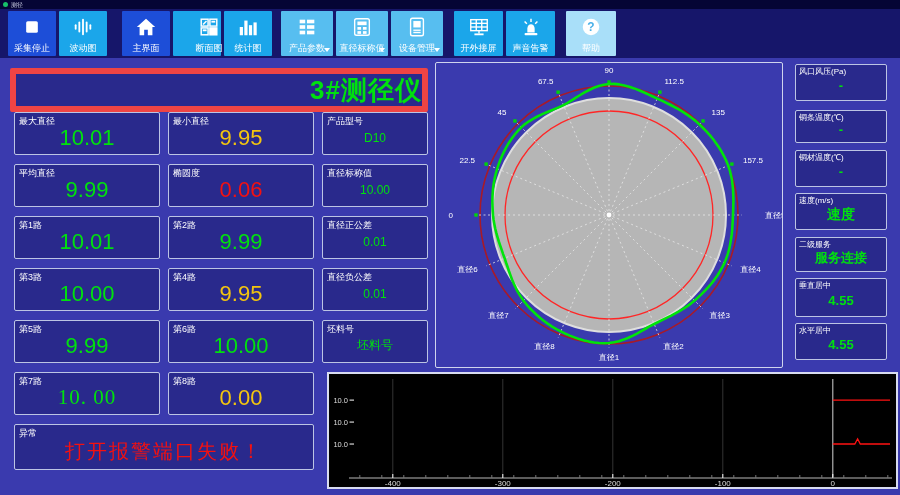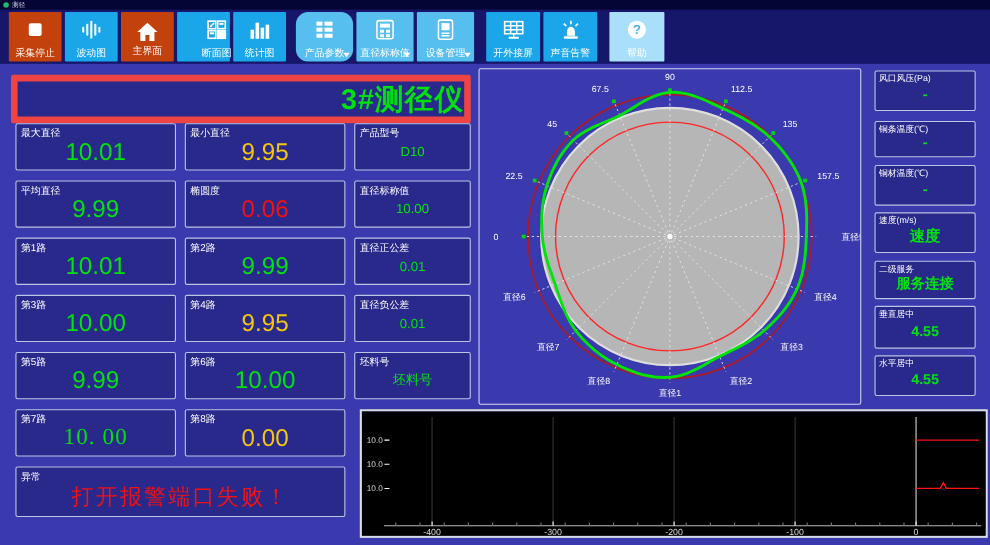--- a/index.html
+++ b/index.html
@@ -14,21 +14,21 @@
   .appicon{width:5px;height:5px;border-radius:50%;background:#17c06a;flex:0 0 auto;}
   .apptitle{font-size:6px;color:#cfd2e8;line-height:6px;}
   
   .toolbar{position:absolute;left:0;top:9px;width:900px;height:49px;background:#16166a;
     display:flex;align-items:center;padding-left:8px;box-sizing:border-box;}
   .tbtn{position:relative;height:45px;margin-right:3px;border-radius:1px;
     display:flex;flex-direction:column;align-items:center;justify-content:space-between;
     padding:4px 0 3px 0;box-sizing:border-box;cursor:pointer;flex:0 0 auto;}
   .tbtn .ticon{height:24px;display:flex;align-items:center;justify-content:center;}
   .tbtn .tlabel{font-size:9px;color:#ffffff;line-height:10px;white-space:nowrap;}
-  .tb-red{background:#c2410c;}
+  .tb-red{background:#1d4ed8;}
   .tb-cyan{background:#1ba6ea;}
   .tb-light{background:#57bef0;}
   .tb-pale{background:#a9dff9;}
   .menu-arrow{position:absolute;right:3px;bottom:4px;width:0;height:0;
     border-left:3px solid transparent;border-right:3px solid transparent;border-top:4px solid #ffffff;}
   
   .tile{position:relative;background:#29298c;border:1px solid #bcc4e4;border-radius:2px;box-sizing:border-box;}
   .tile .lbl{position:absolute;top:2px;left:4px;font-size:9px;color:#ffffff;white-space:nowrap;}
   .tile .val{position:absolute;left:0;right:0;top:8px;bottom:0;display:flex;align-items:center;justify-content:center;
     font-weight:normal;font-size:22px;}
@@ -82,21 +82,21 @@
         <svg viewBox="0 0 24 24" width="22" height="22" fill="#fff">
           <rect x="3" y="9" width="2" height="6" rx="1"></rect>
           <rect x="7" y="6" width="2" height="12" rx="1"></rect>
           <rect x="11" y="3" width="2" height="18" rx="1"></rect>
           <rect x="15" y="6" width="2" height="12" rx="1"></rect>
           <rect x="19" y="9" width="2" height="6" rx="1"></rect>
         </svg>
       </span>
       <span class="tlabel">波动图</span>
     </div>
-    <div class="tbtn tb-red" style="width: 48px; margin-left: 0px; justify-content: center;">
+    <div class="tbtn tb-red" style="width: 48px; margin-left: 12px;">
       <span class="ticon">
         <svg viewBox="0 0 24 24" width="22" height="22">
           <path d="M12 3 L22 12 H19 V21 H14 V15 H10 V21 H5 V12 H2 Z" fill="#fff"></path>
         </svg>
       </span>
       <span class="tlabel">主界面</span>
     </div>
     <div class="tbtn tb-cyan" style="width: 48px; margin-left: 0px; padding-left: 24px;">
       <span class="ticon">
         <svg viewBox="0 0 24 24" width="22" height="22" fill="none" stroke="#fff" stroke-width="1.6">
@@ -115,21 +115,21 @@
       <span class="ticon">
         <svg viewBox="0 0 24 24" width="22" height="22" fill="#fff">
           <rect x="3" y="12" width="3.5" height="9"></rect>
           <rect x="8" y="5" width="3.5" height="16"></rect>
           <rect x="13" y="10" width="3.5" height="11"></rect>
           <rect x="18" y="7" width="3.5" height="14"></rect>
         </svg>
       </span>
       <span class="tlabel">统计图</span>
     </div>
-    <div class="tbtn tb-light" style="width: 52px; margin-left: 6px; border-radius: 11px;">
+    <div class="tbtn tb-light" style="width: 52px; margin-left: 6px;">
       <span class="ticon">
         <svg viewBox="0 0 24 24" width="22" height="22" fill="#fff">
           <rect x="4" y="4" width="6" height="4"></rect>
           <rect x="12" y="4" width="8" height="4"></rect>
           <rect x="4" y="10" width="6" height="4"></rect>
           <rect x="12" y="10" width="8" height="4"></rect>
           <rect x="4" y="16" width="6" height="4"></rect>
           <rect x="12" y="16" width="8" height="4"></rect>
         </svg>
       </span>

